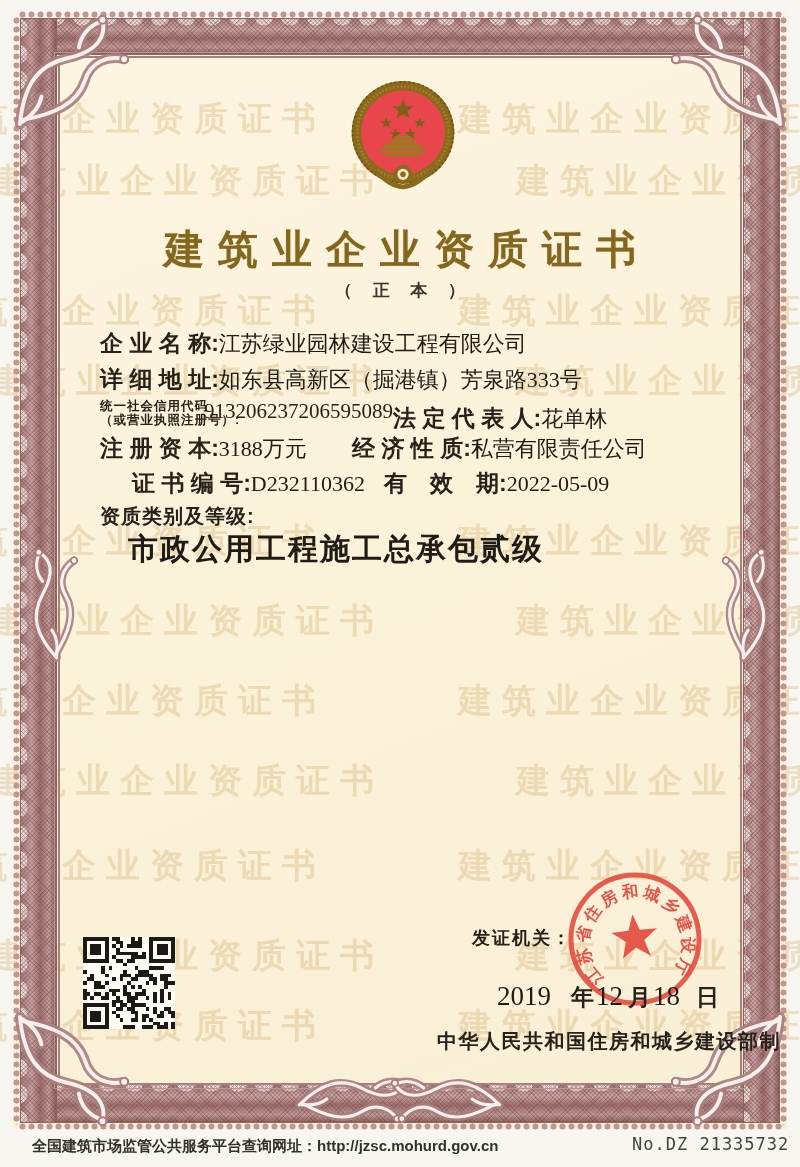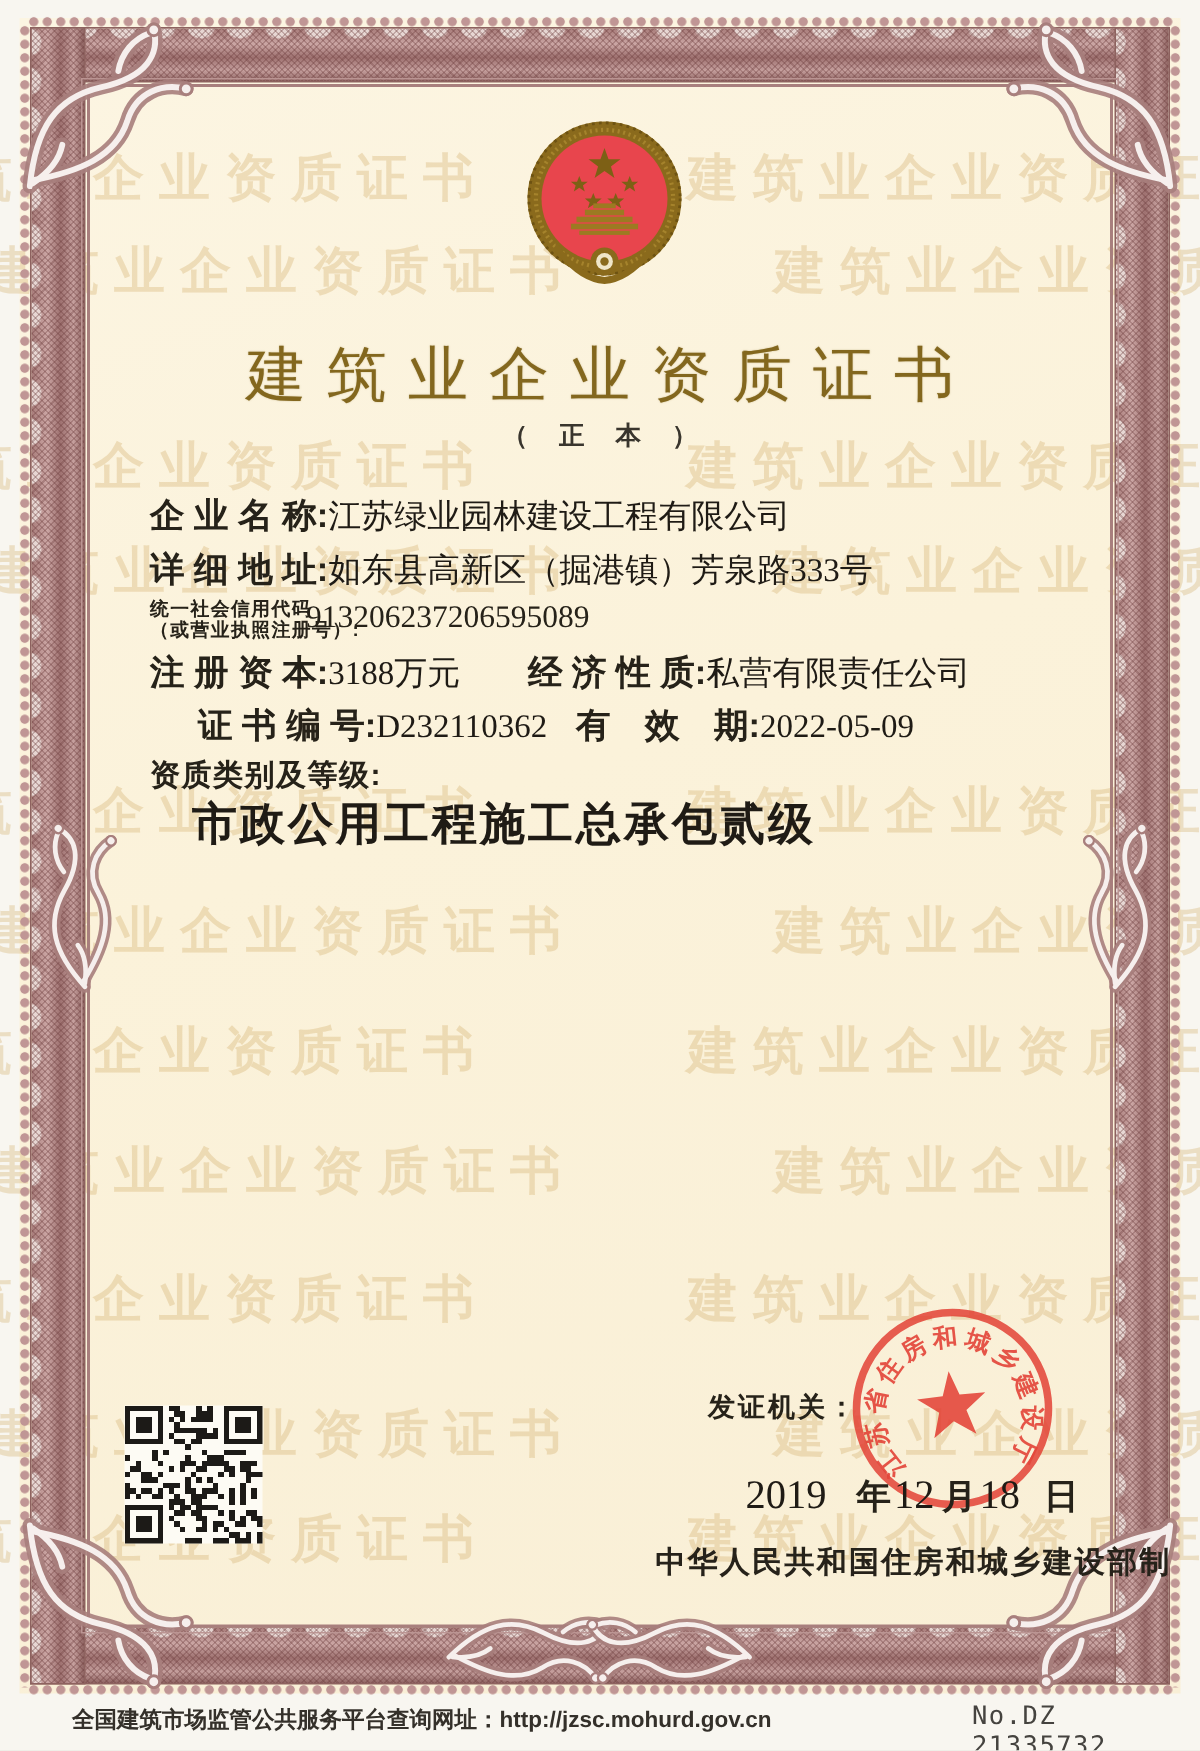--- a/index.html
+++ b/index.html
@@ -57,21 +57,21 @@
   .mid{position:absolute;width:95px;height:95px;}
   .mid.l{left:-6px;top:540px;transform:rotate(-48deg);}
   .mid.r{right:-6px;top:540px;transform:scaleX(-1) rotate(-48deg);}
   .mid.bc1{left:50%;bottom:-16px;margin-left:-88px;transform:rotate(40deg);}
   .mid.bc2{left:50%;bottom:-16px;margin-left:-8px;transform:scaleX(-1) rotate(40deg);}
   
   .content{position:absolute;inset:0;z-index:3;}
   .emblem{position:absolute;left:347px;top:78px;width:112px;height:118px;}
   .title{
     position:absolute;top:222px;left:0;width:100%;text-align:center;
-    font-size:40px;font-weight:normal;letter-spacing:14px;text-indent:14px;
+    font-size:40px;font-weight:bold;letter-spacing:14px;text-indent:14px;
     color:#83671e;text-shadow:0 0 1px rgba(131,103,30,.5);
   }
   .subtitle{
     position:absolute;top:279px;left:0;width:100%;text-align:center;
     font-size:17px;font-weight:bold;letter-spacing:8px;text-indent:8px;color:#39352d;
   }
   .rows{position:absolute;left:100px;top:0;width:648px;}
   .row{position:absolute;white-space:nowrap;}
   .lab{font-size:23px;font-weight:bold;color:#262219;}
   .val{font-family:"Liberation Serif",serif;font-size:22px;color:#1f1b15;}
@@ -92,21 +92,21 @@
   .issuer-label{position:absolute;left:472px;top:926px;font-size:18px;font-weight:bold;letter-spacing:2px;}
   .seal{position:absolute;left:561px;top:865px;width:148px;height:148px;transform:rotate(-6deg);opacity:.93;}
   .seal text{font-family:"Liberation Sans",sans-serif;}
   .dateline{position:absolute;left:497px;top:981px;white-space:nowrap;}
   .dnum{font-family:"Liberation Serif",serif;font-size:27px;color:#1f1b15;}
   .dunit{font-size:23px;font-weight:bold;}
   .d-y{margin-right:20px;}.d-yu{margin-right:2px;}.d-m{margin-right:5px;}
   .d-mu{margin-right:2px;}.d-d{margin-right:16px;}
   .maker{position:absolute;left:437px;top:1028px;font-size:20px;font-weight:bold;letter-spacing:1.5px;color:#26221a;}
   
-  .footer{position:absolute;left:18px;right:0;bottom:0;height:36px;z-index:3;}
+  .footer{position:absolute;left:2px;right:0;bottom:0;height:36px;z-index:3;}
   .query{position:absolute;left:30px;top:6px;font-size:15px;font-weight:bold;color:#34302a;}
   .serial{position:absolute;left:630px;top:3px;font-family:"DejaVu Sans Mono",monospace;
     font-size:17px;color:#45433f;letter-spacing:1px;}
 </style>
 </head>
 <body>
 
 <div class="page">
 
   <div class="paper"></div>
@@ -217,20 +217,23 @@
       </div>
       <div class="row row-address">
         <span class="lab">详 细 地 址:</span><span class="val">如东县高新区（掘港镇）芳泉路333号</span>
       </div>
       <div class="row row-credit">
         <span class="credit-lab">
           <span>统一社会信用代码</span><br>
           <span>（或营业执照注册号）:</span>
         </span>
         <span class="credit-val">913206237206595089</span>
+        <span class="rcol3">
+          <span class="lab">法 定 代 表 人:</span><span class="val">花单林</span>
+        </span>
       </div>
       <div class="row row-capital">
         <span class="lab">注 册 资 本:</span><span class="val">3188万元</span>
         <span class="rcol">
           <span class="lab">经 济 性 质:</span><span class="val">私营有限责任公司</span>
         </span>
       </div>
       <div class="row row-certno">
         <span class="lab">证 书 编 号:</span><span class="val">D232110362</span>
         <span class="rcol">

